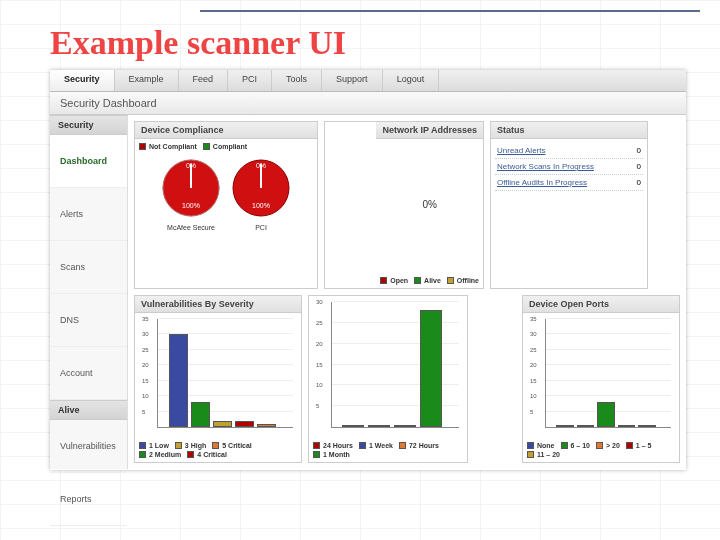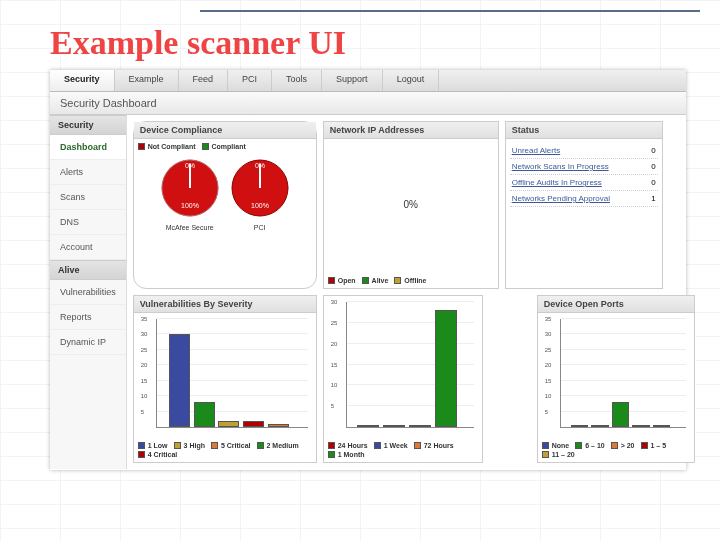--- a/index.html
+++ b/index.html
@@ -15,29 +15,29 @@
   .slide-accent { position: absolute; top: 10px; right: 20px; width: 500px; height: 2px; background: #5a6a8a; }
   .slide-title { position: absolute; left: 50px; top: 24px; font-size: 34px; color: #ef4444; font-family: Georgia, serif; font-weight: bold; }
   .app { position: absolute; left: 50px; top: 70px; width: 636px; height: 400px; background: #fff; box-shadow: 0 0 4px rgba(0,0,0,0.3); }
   .topnav { display: flex; background: linear-gradient(#f0f0f0,#dcdcdc); border-bottom: 1px solid #bbb; height: 22px; }
   .topnav div { padding: 4px 14px; font-size: 9px; color: #444; border-right: 1px solid #ccc; cursor: pointer; }
   .topnav .active { background: linear-gradient(#fff,#eee); font-weight: bold; color: #222; }
   .crumb { background: linear-gradient(#fafafa,#e8e8e8); border-bottom: 1px solid #ccc; padding: 5px 10px; font-size: 11px; color: #555; }
   .body { display: flex; height: calc(100% - 46px); }
   .sidebar { width: 108px; background: #f7f7f7; border-right: 1px solid #ddd; }
   .side-head { background: linear-gradient(#e4e4e4,#d4d4d4); padding: 4px 8px; font-size: 9px; font-weight: bold; color: #333; border-top: 1px solid #ccc; border-bottom: 1px solid #ccc; }
-  .side-item { padding: 7px 10px; font-size: 9px; color: #555; border-bottom: 1px solid #eee; cursor: pointer; }
+  .side-item { padding: 21px 10px; font-size: 9px; color: #555; border-bottom: 1px solid #eee; cursor: pointer; }
   .side-item.sel { color: #2a6a2a; font-weight: bold; background: #fff; }
   .main { flex: 1; padding: 6px; display: flex; flex-direction: column; gap: 6px; }
   .row { display: flex; gap: 6px; flex: 1; }
   .panel { border: 1px solid #ccc; background: #fff; display: flex; flex-direction: column; }
   .panel-title { background: linear-gradient(#f0f0f0,#e0e0e0); padding: 3px 6px; font-size: 9px; font-weight: bold; color: #444; border-bottom: 1px solid #ccc; }
   .panel-body { flex: 1; padding: 4px; position: relative; display: flex; flex-direction: column; }
-  .p-dc { width: 184px; border-radius: 13px; } .p-nip { width: 176px; } .p-st { width: 158px; }
-  .p-vbs { width: 184px; } .p-rv { width: 160px; } .p-dop { width: 158px; margin-left: 48px; }
+  .p-dc { width: 184px; } .p-nip { width: 160px; align-items: flex-end; } .p-st { width: 158px; }
+  .p-vbs { width: 168px; } .p-rv { width: 160px; } .p-dop { width: 158px; margin-left: 48px; }
   .legend { display: flex; flex-wrap: wrap; gap: 2px 6px; font-size: 7px; color: #333; }
   .legend span { display: inline-flex; align-items: center; gap: 3px; }
   .sw { width: 7px; height: 7px; border: 1px solid #555; display: inline-block; }
   .gauge-wrap { display: flex; gap: 6px; justify-content: center; margin: 6px 0 2px; }
   .gauge { width: 64px; text-align: center; }
   .gauge svg { width: 64px; height: 64px; }
   .gauge-label { font-size: 7px; color: #333; margin-top: 2px; }
   .status-row { display: flex; justify-content: space-between; padding: 3px 2px; font-size: 8px; border-bottom: 1px dotted #ccc; }
   .status-row a { color: #3a5a9a; text-decoration: underline; cursor: pointer; }
   .chart-area { flex: 1; position: relative; }
@@ -152,24 +152,20 @@
                   <a>Unread Alerts</a>
                   <span>0</span>
                 </div>
               <div class="status-row">
                   <a>Network Scans In Progress</a>
                   <span>0</span>
                 </div>
               <div class="status-row">
                   <a>Offline Audits In Progress</a>
                   <span>0</span>
-                </div>
-              <div class="status-row">
-                  <a>Networks Pending Approval</a>
-                  <span>1</span>
                 </div>
             </div>
           </div>
         </div>
 
         <div class="row">
           <div class="panel p-vbs">
             <div class="panel-title">Vulnerabilities By Severity</div>
             <div class="panel-body">
               <div class="chart-area">

